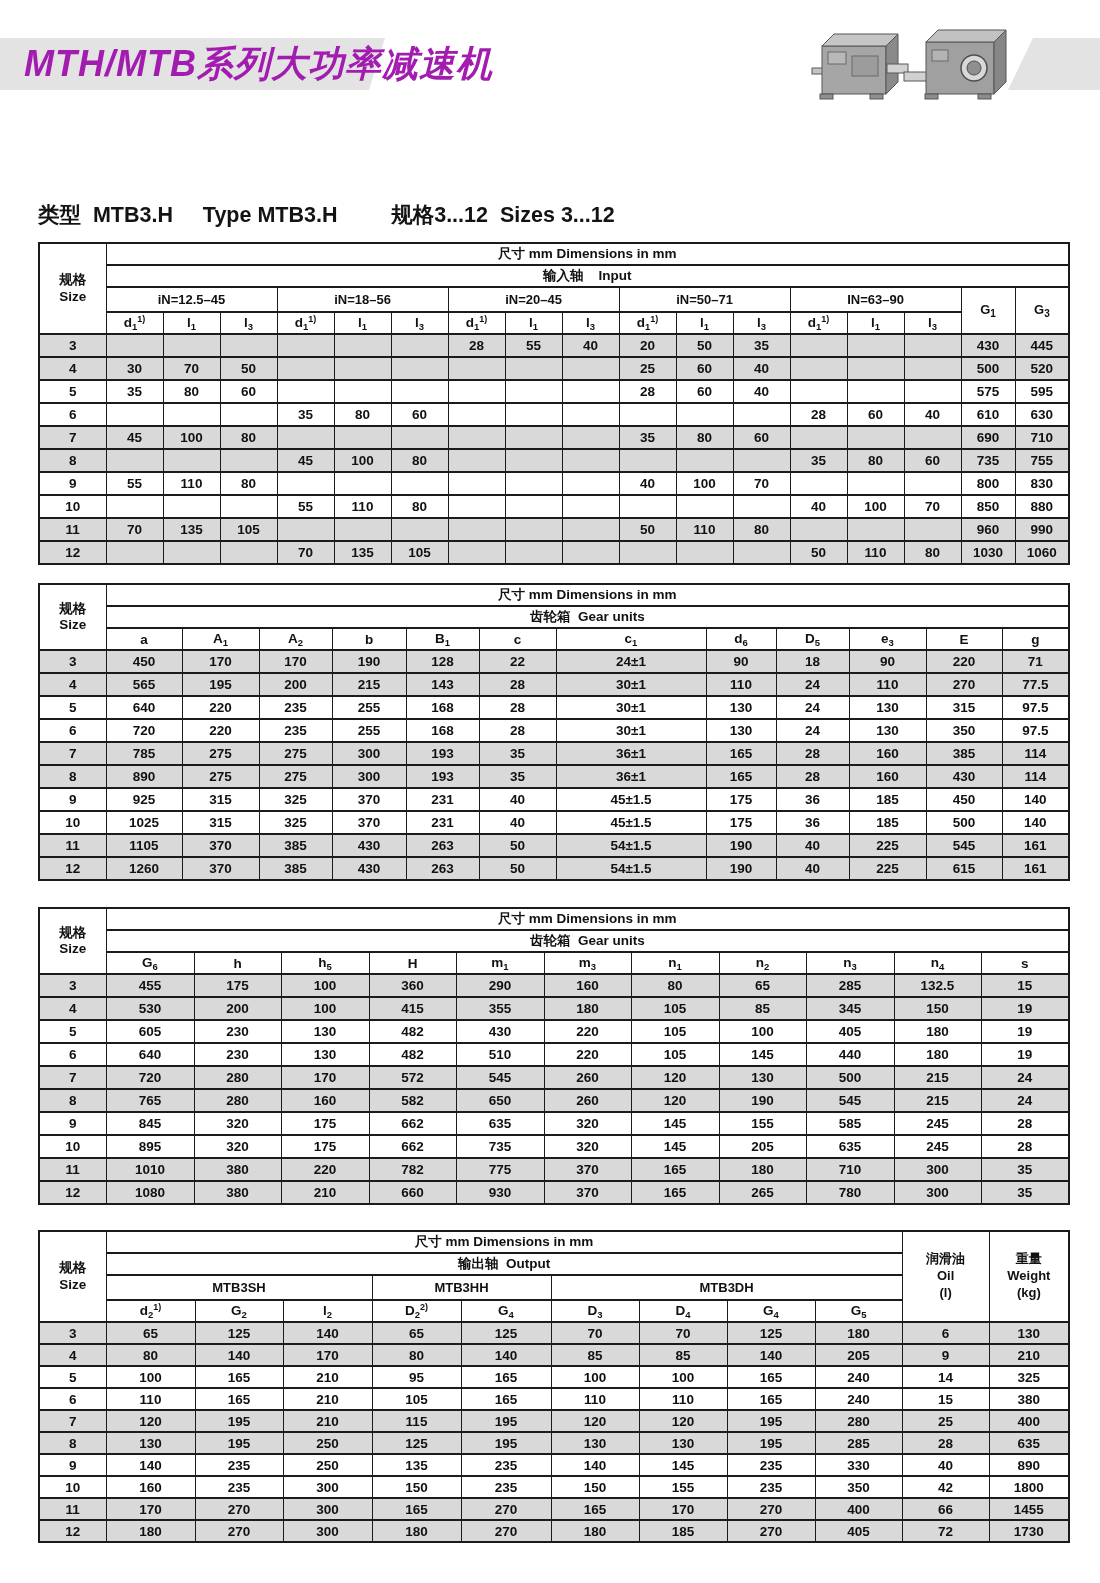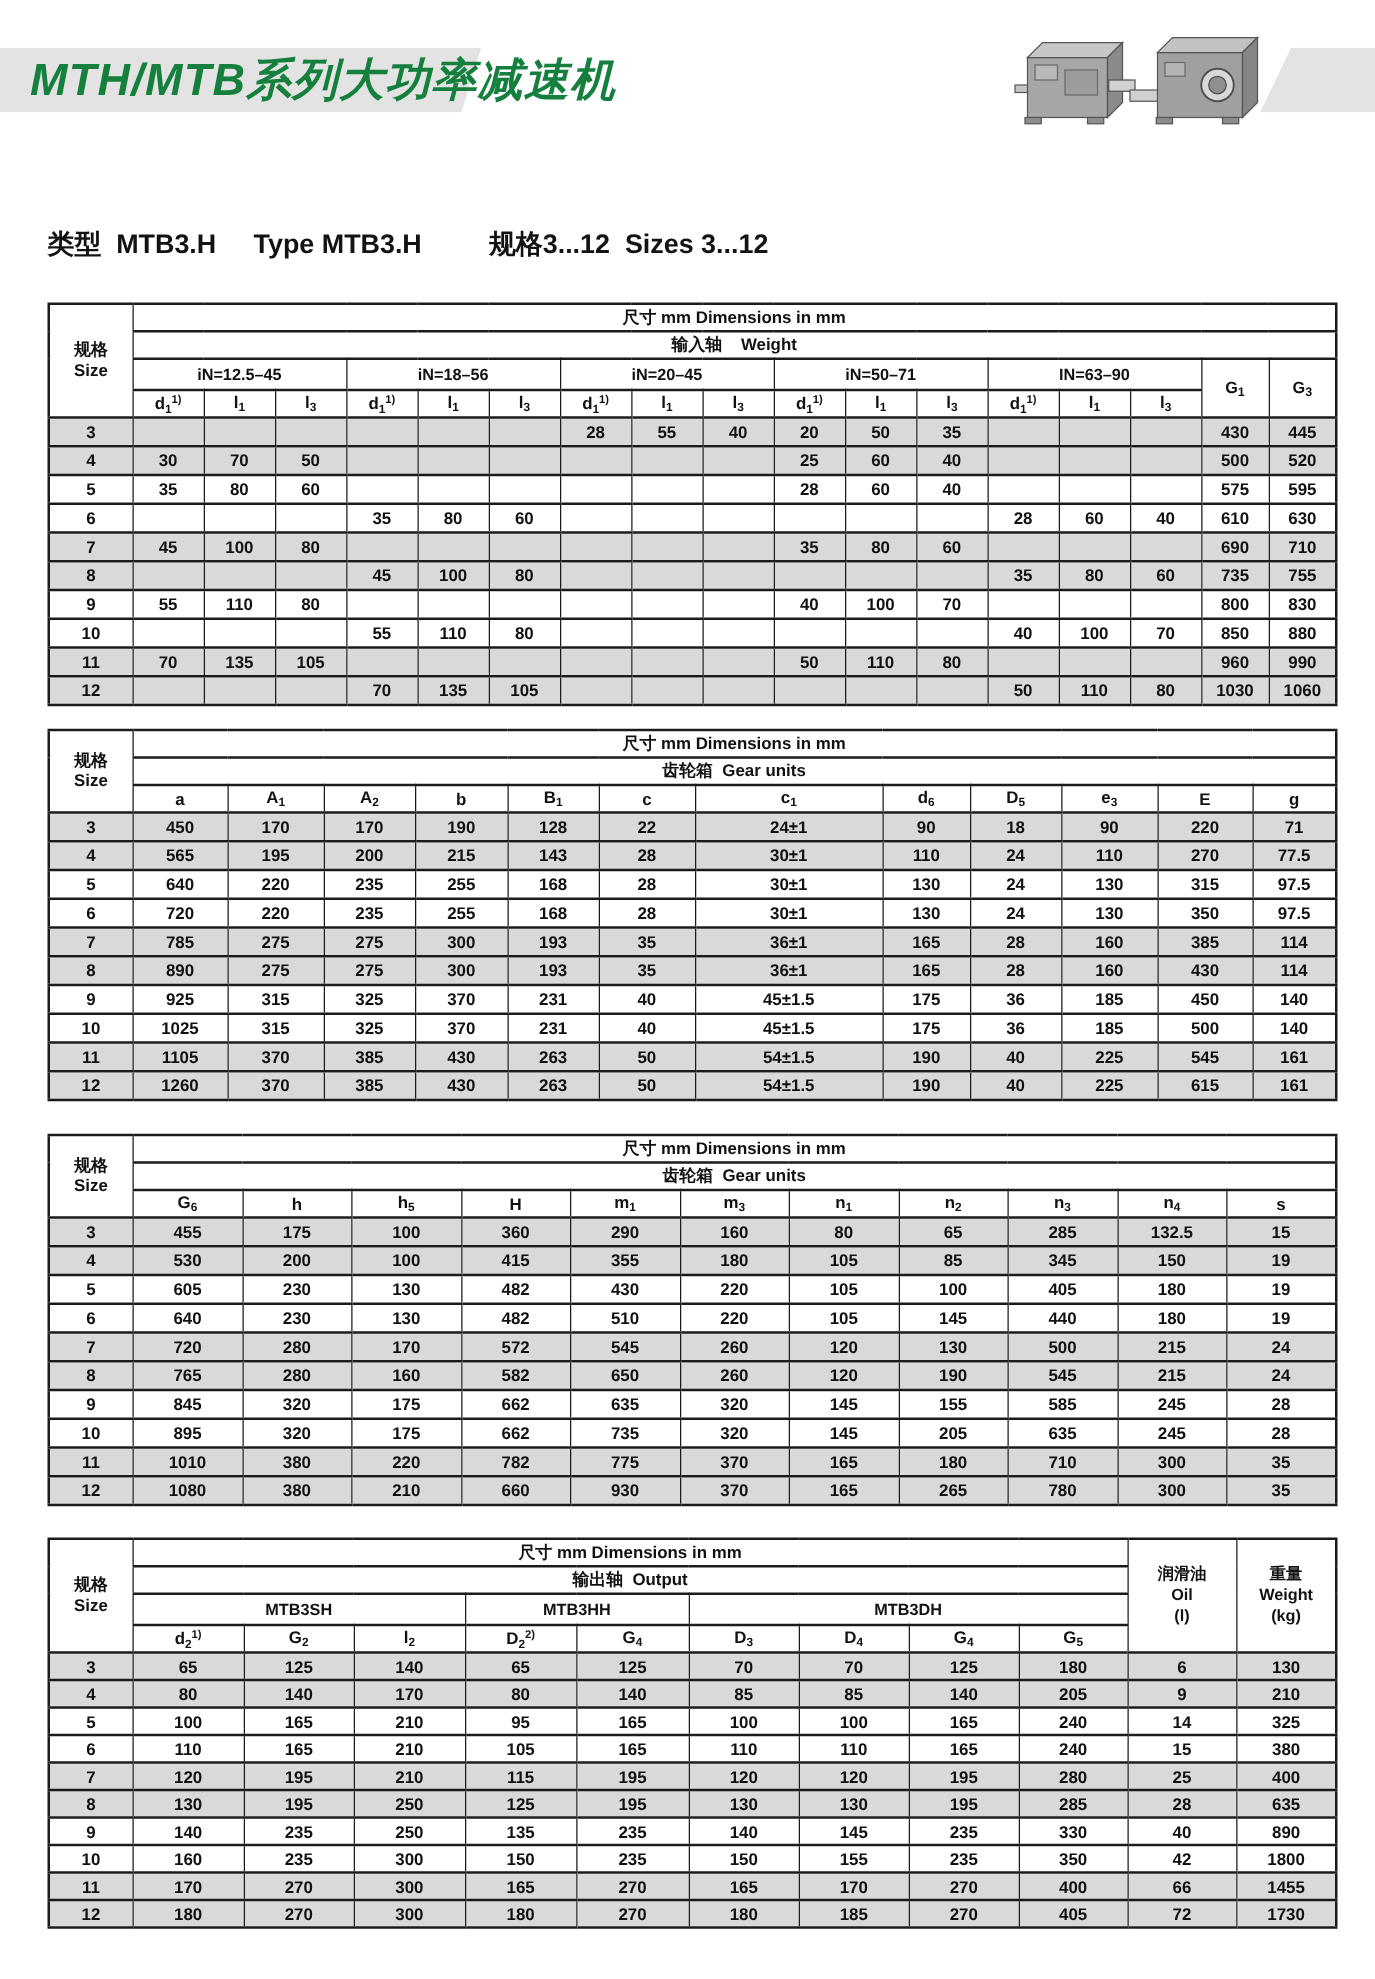--- a/index.html
+++ b/index.html
@@ -5,26 +5,26 @@
   html,body{margin:0;padding:0;background:#fff;}
   body{font-family:"Liberation Sans","DejaVu Sans",sans-serif;color:#111;}
   .page{position:relative;width:1100px;height:1583px;background:#fff;overflow:hidden;}
 
   
   .band-left{position:absolute;left:0;top:38px;width:386px;height:52px;background:#e3e3e3;
              clip-path:polygon(0 0,385px 0,369px 100%,0 100%);}
   .band-right{position:absolute;left:1005px;top:38px;width:95px;height:52px;background:#e3e3e3;
              clip-path:polygon(28px 0,95px 0,95px 100%,3px 100%);}
   .page-title{position:absolute;left:24px;top:38px;height:52px;line-height:52px;margin:0;
-             font-size:36px;font-style:italic;font-weight:bold;color:#15803d;letter-spacing:1px;white-space:pre;}
+             font-size:36px;font-style:italic;font-weight:bold;color:#a21caf;letter-spacing:1px;white-space:pre;}
   .gearboxes{position:absolute;left:808px;top:12px;}
 
   .subtitle{position:absolute;left:38px;font-size:21.5px;font-weight:bold;color:#131313;white-space:pre;}
   .s1{top:150px;}
-  .s2{top:180px;}
+  .s2{top:200px;}
 
   
   .tbl{position:absolute;left:38px;width:1030px;}
   .t1{top:242px;} .t2{top:583px;} .t3{top:907px;} .t4{top:1230px;}
   table{border-collapse:collapse;table-layout:fixed;width:1030px;border:2px solid #1b1b1b;}
   th,td{border:solid #1b1b1b;border-width:2px 1px;text-align:center;vertical-align:middle;
         padding:0;overflow:hidden;}
   thead th{background:#fff;font-weight:bold;}
   tr.h-dim{height:22px;} tr.h-sec{height:22px;} tr.h-grp{height:25px;} tr.h-col{height:22px;}
   tbody tr{height:23px;}
@@ -100,21 +100,21 @@
         </colgroup>
         <thead>
           <tr class="h-dim">
             <th rowspan="4" class="size-th">
               <div>规格</div>
               <div>Size</div>
             </th>
             <th colspan="17" class="dim-th">尺寸 mm Dimensions in mm</th>
           </tr>
           <tr class="h-sec">
-            <th colspan="17" class="sec-th">输入轴    Weight</th>
+            <th colspan="17" class="sec-th">输入轴    Input</th>
           </tr>
           <tr class="h-grp">
             <th colspan="3">iN=12.5–45</th>
             <th colspan="3">iN=18–56</th>
             <th colspan="3">iN=20–45</th>
             <th colspan="3">iN=50–71</th>
             <th colspan="3">IN=63–90</th>
             <th class="col-th tail-th" rowspan="2"><span>G</span><sub>1</sub></th>
             <th class="col-th tail-th" rowspan="2"><span>G</span><sub>3</sub></th>
           </tr>

